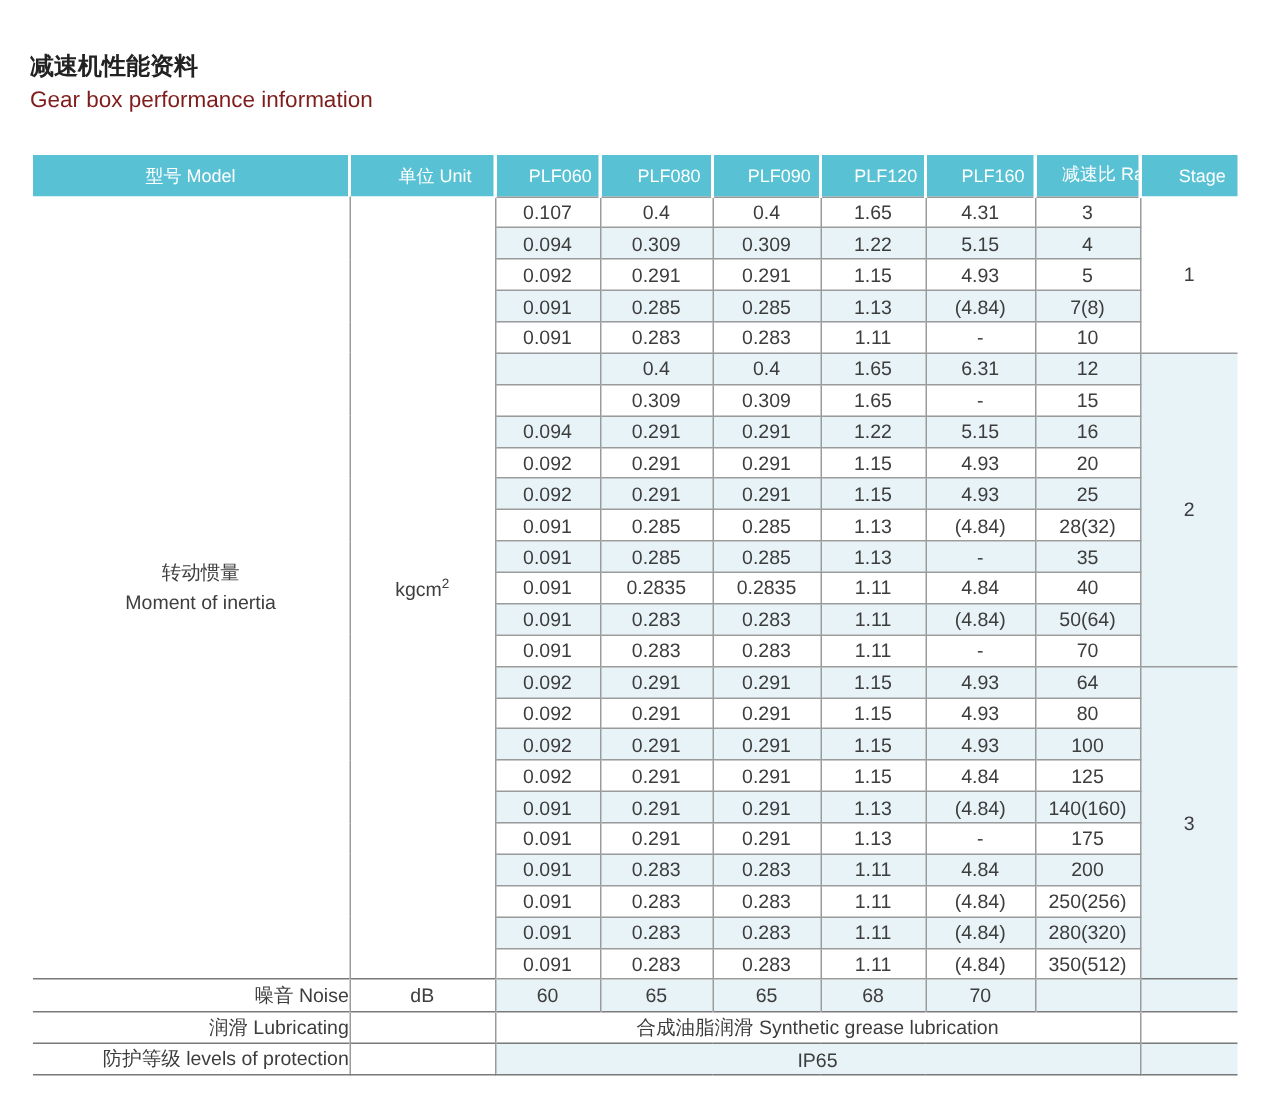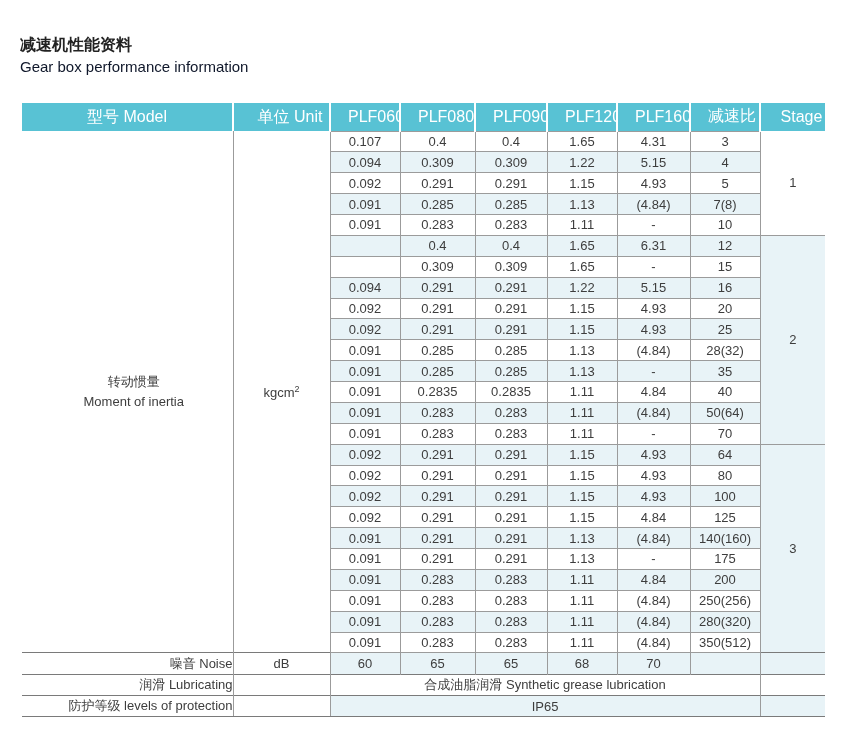--- a/index.html
+++ b/index.html
@@ -14,33 +14,33 @@
   html,body{margin:0;padding:0;background:#ffffff;}
   .page{
     position:relative;
     width:845px;height:740px;
     background:#ffffff;
     font-family:"Liberation Sans","DejaVu Sans",sans-serif;
     overflow:hidden;
   }
   .titles{position:absolute;left:20px;top:34px;}
   .title-zh{font-size:16px;font-weight:bold;color:#222;line-height:1.35;}
-  .title-en{font-size:15px;color:#0f172a;line-height:1.45;}
+  .title-en{font-size:15px;color:#7f1d1d;line-height:1.45;}
 
   table.perf{
     position:absolute;left:22px;top:103px;
     width:803px;
     border-collapse:collapse;
     table-layout:fixed;
   }
   th{
     background:var(--header-bg);
     color:var(--header-text);
     font-weight:normal;
-    font-size:16px;
+    font-size:12px;
     height:28px;
     padding:0;
     text-align:center;
     white-space:nowrap;
     overflow:hidden;
   }
   th + th{border-left:2px solid #ffffff;padding-left:17px;}
   td{
     font-size:13px;
     color:var(--body-text);

